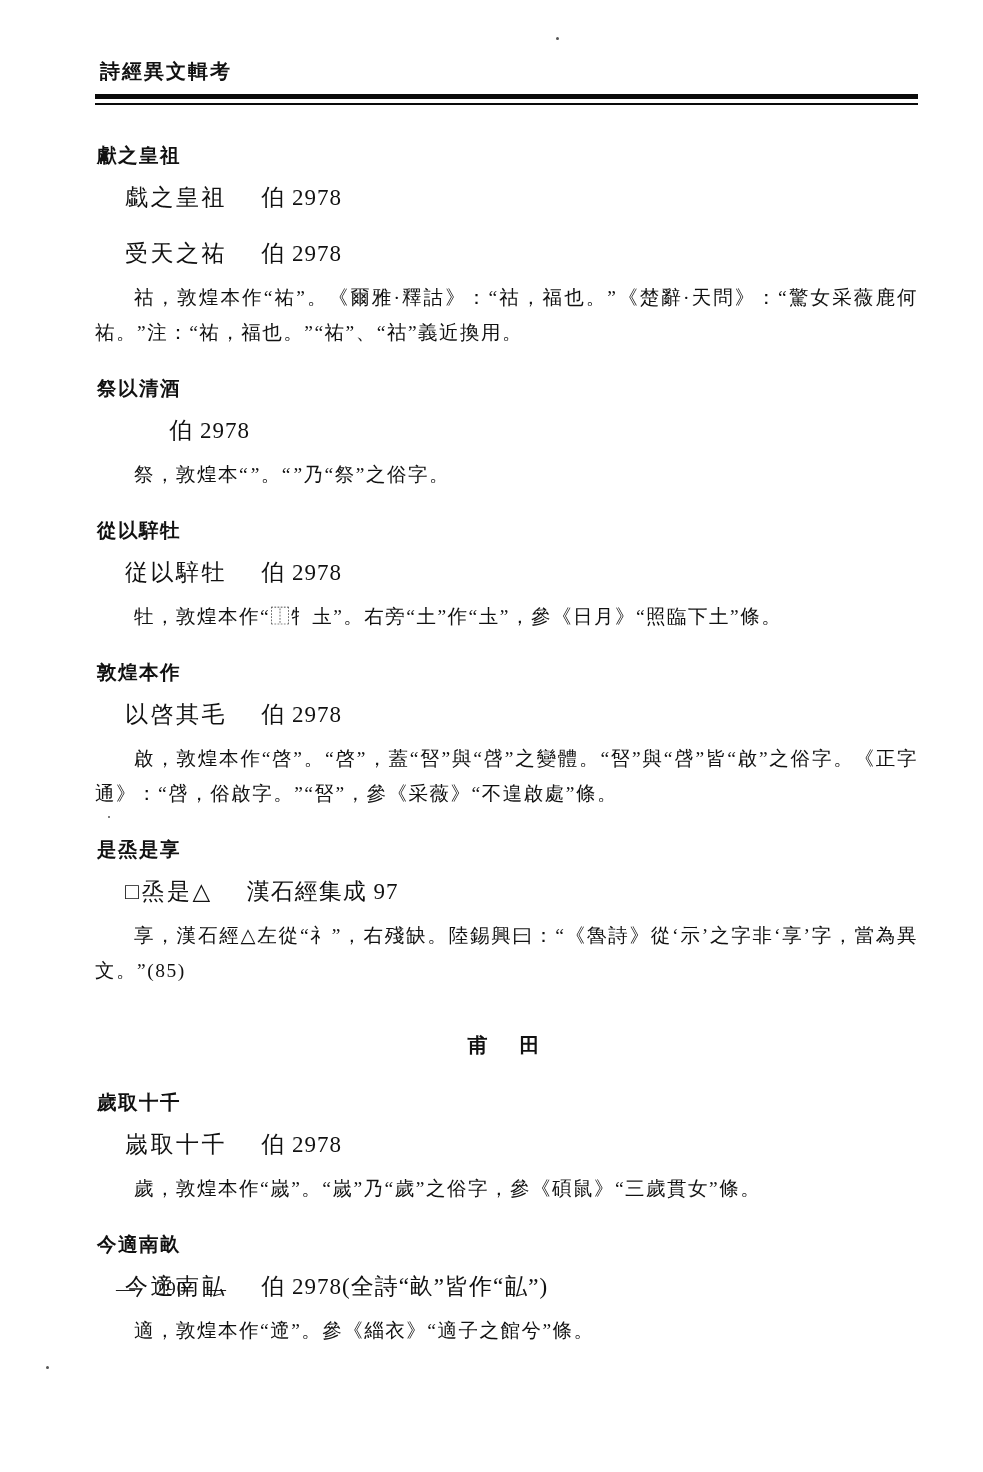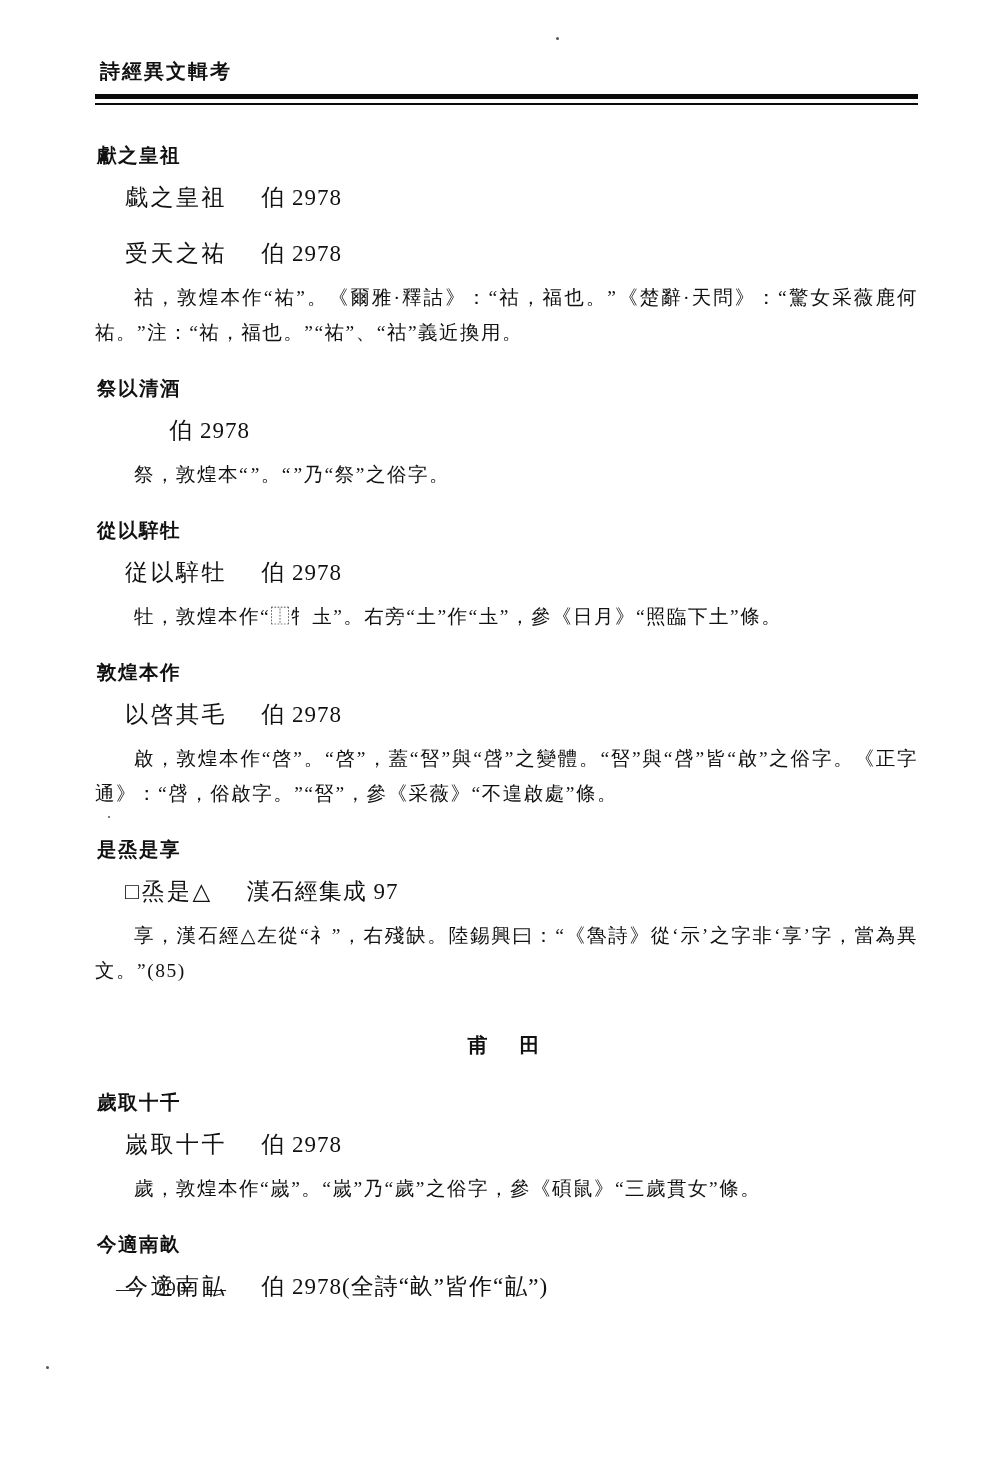--- a/index.html
+++ b/index.html
@@ -154,20 +154,21 @@
       </div>
       <p class="entry-body">歲，敦煌本作“嵗”。“嵗”乃“歲”之俗字，參《碩鼠》“三歲貫女”條。</p>
     </div>
 
     <div class="entry">
       <div class="entry-head">今適南畝</div>
       <div class="entry-lemma-line">
         <span class="entry-lemma">今遆南畆</span>
         <span class="entry-source">伯 2978(全詩“畝”皆作“畆”)</span>
       </div>
+      <p class="entry-body">適，敦煌本作“遆”。參《緇衣》“適子之館兮”條。</p>
     </div>
 
   </div>
 
   <div class="page-number">
     <span>—</span>
     <span class="num">290</span>
     <span>—</span>
   </div>
 

